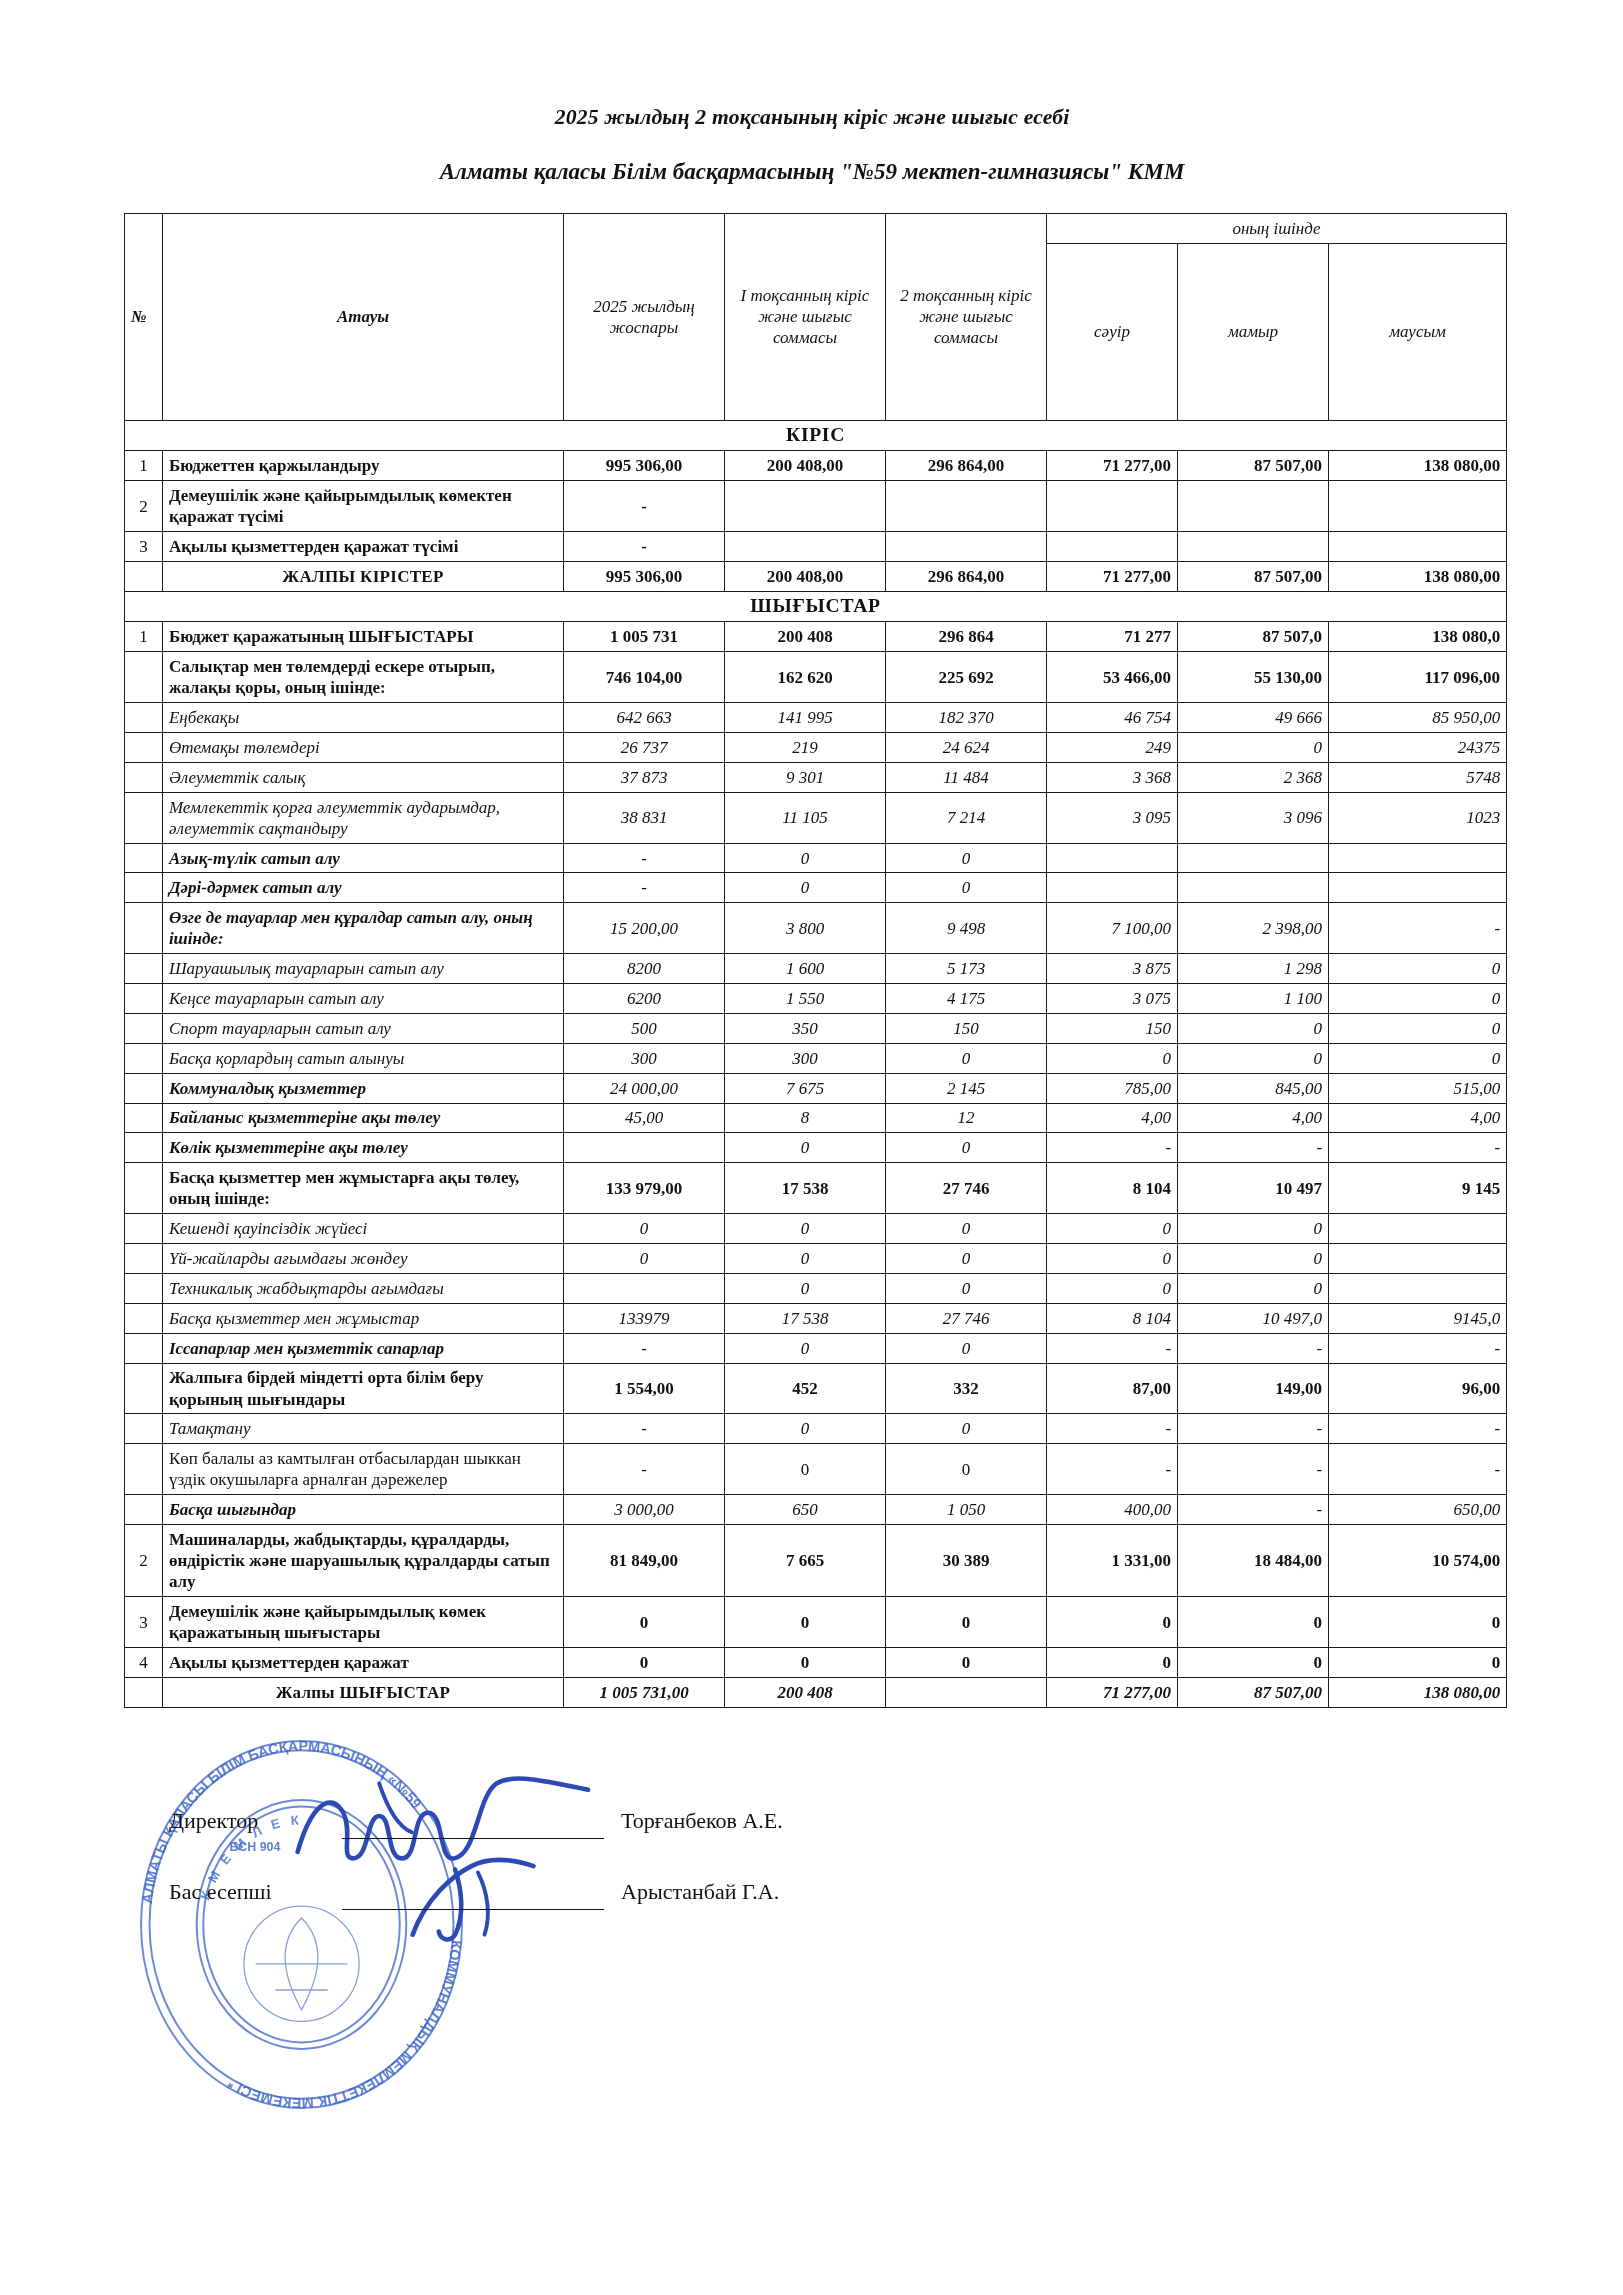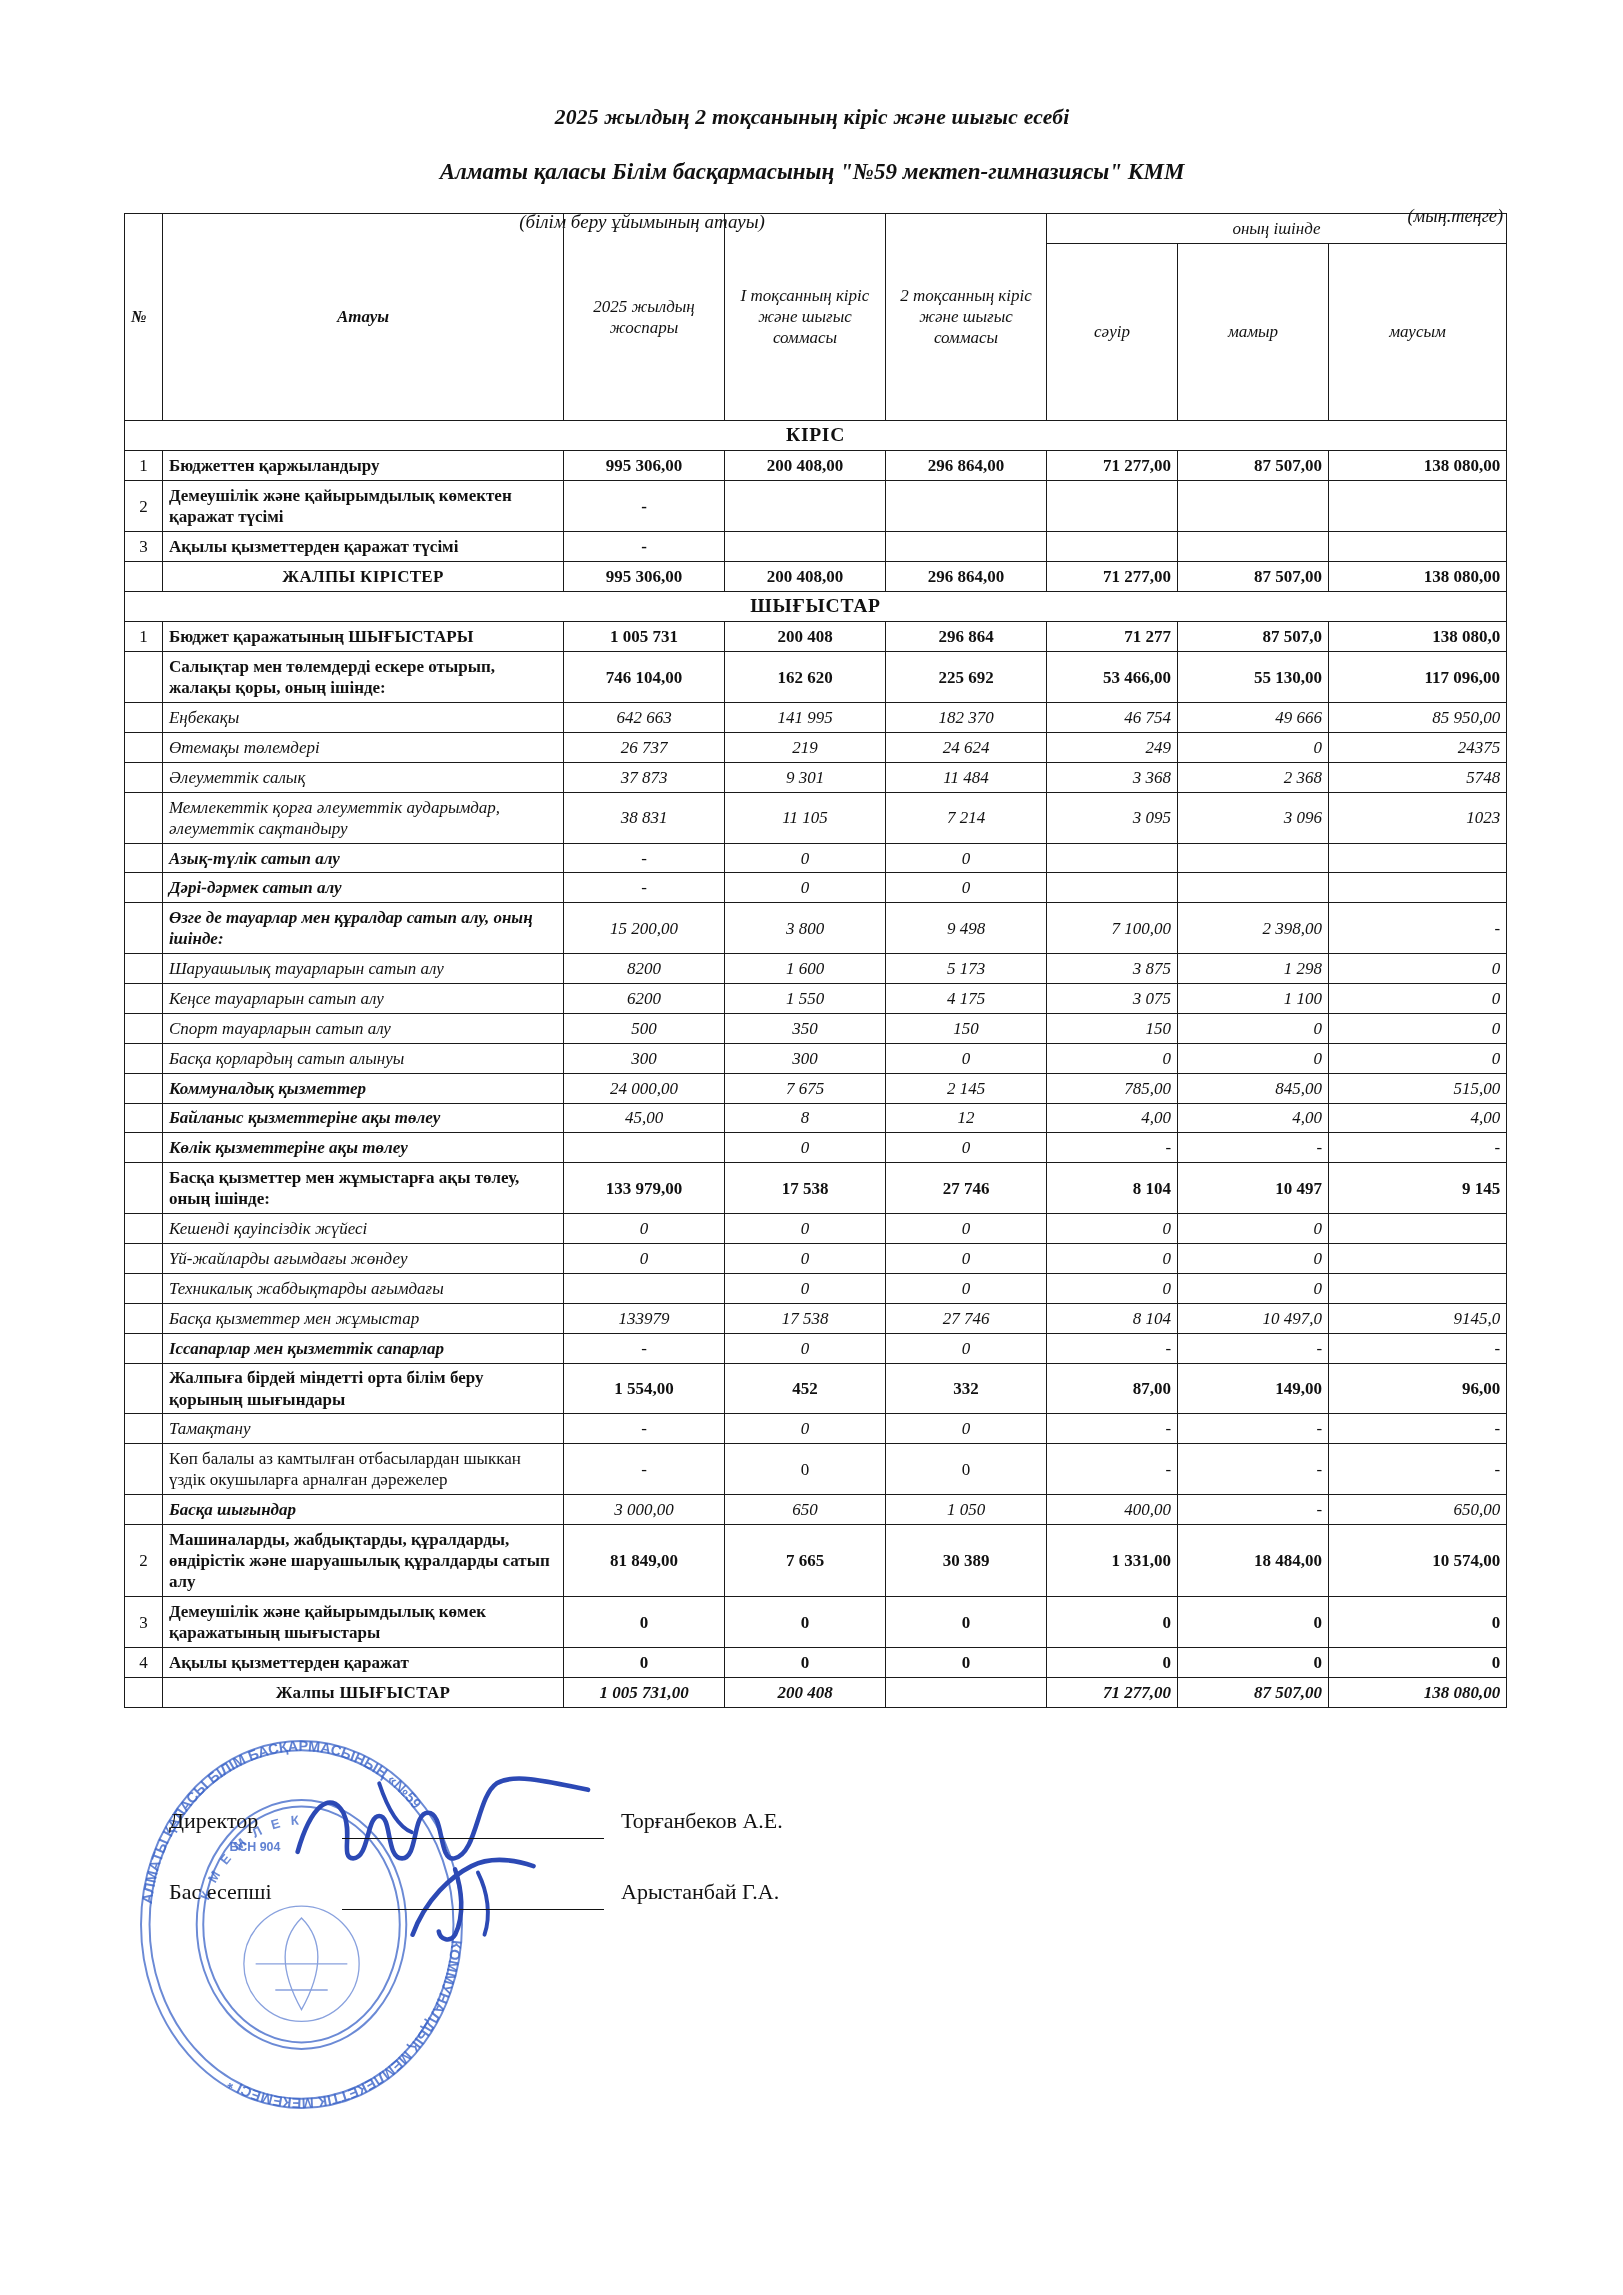--- a/index.html
+++ b/index.html
@@ -105,24 +105,20 @@
   .sign-ink{ position:absolute; pointer-events:none; }
 </style>
 </head>
 <body>
 
 <div class="page">
 
   <div class="titles">
     <div class="t1">2025 жылдың 2 тоқсанының кіріс және шығыс есебі</div>
     <div class="t2">Алматы қаласы Білім басқармасының "№59 мектеп-гимназиясы" КММ</div>
-    <div class="t3row">
-      <div class="t3">(білім беру ұйымының атауы)</div>
-      <div class="units">(мың.теңге)</div>
-    </div>
   </div>
 
   <div class="tbl-wrap">
     <table class="main">
       <colgroup>
         <col class="c-num">
           <col class="c-name">
           <col class="c-plan">
           <col class="c-q1">
         <col class="c-q2">

